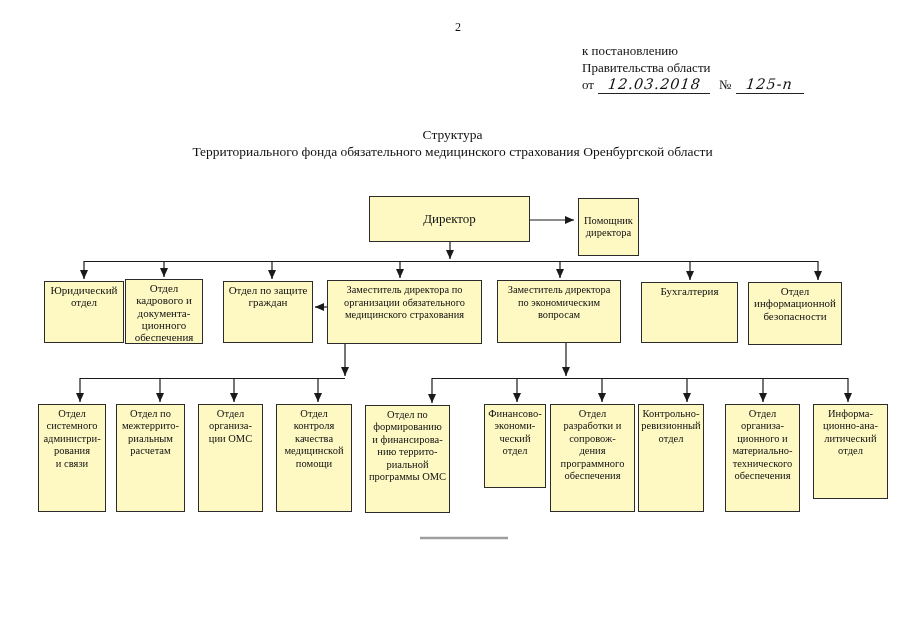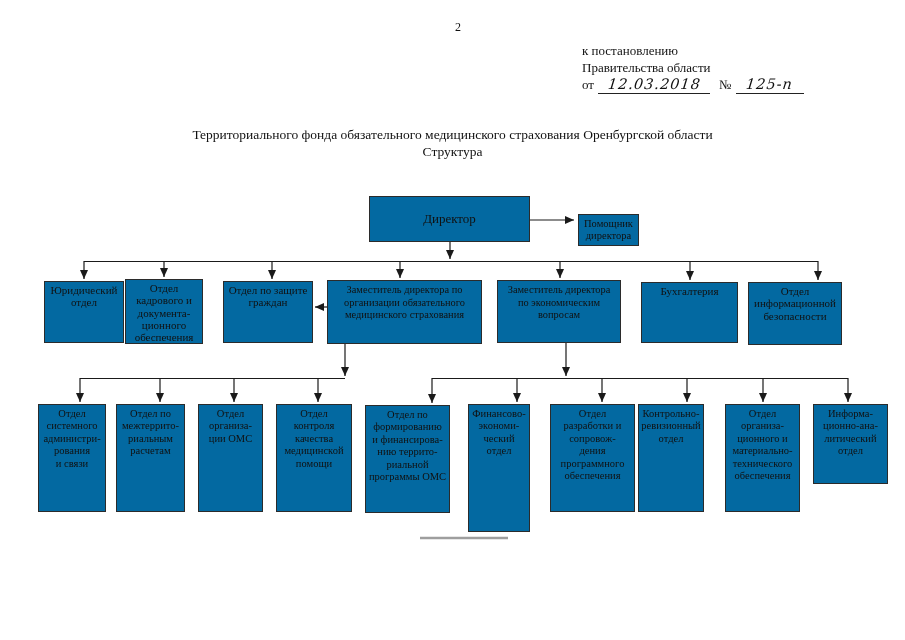--- a/index.html
+++ b/index.html
@@ -15,21 +15,21 @@
     letter-spacing:1px;transform:skewX(-6deg);display:inline-block;
   }
   .uline{
     display:inline-block;border-bottom:1px solid #222;text-align:center;
     padding:0 6px 0;margin-left:4px;margin-right:6px;
   }
   .uline-date{min-width:100px;}
   .uline-num{min-width:56px;}
   .title{position:absolute;left:0;top:126px;width:905px;text-align:center;font-size:13.5px;line-height:17px;}
   .node{
-    position:absolute;border:1px solid #2b2b2b;background:#0369a1;box-sizing:border-box;
+    position:absolute;border:1px solid #2b2b2b;background:#fef9c3;box-sizing:border-box;
     display:flex;justify-content:center;align-items:flex-start;text-align:center;
     padding:2px 2px;font-size:11px;line-height:12.3px;
   }
   .node span{white-space:pre-line;display:block;}
   .node.mid{align-items:center;}
   .node.dir{font-size:13px;}
   .node.asst{font-size:10.5px;line-height:12px;}
   .node.zam{font-size:10.4px;line-height:12.6px;padding-top:3px;}
   .node.lvl3{font-size:10.5px;line-height:12.4px;padding-top:3px;}
   svg.connectors{position:absolute;left:0;top:0;}
@@ -44,22 +44,22 @@
   <div class="annotation">
     <div>к постановлению</div>
     <div>Правительства области</div>
     <div class="row">
       <span>от</span><span class="uline uline-date"><span class="hand">12.03.2018</span></span>
       <span>№</span><span class="uline uline-num"><span class="hand">125-п</span></span>
     </div>
   </div>
 
   <div class="title">
+    <div>Структура</div>
     <div>Территориального фонда обязательного медицинского страхования Оренбургской области</div>
-    <div>Структура</div>
   </div>
 
   <svg class="connectors" width="905" height="640" viewBox="0 0 905 640">
     <defs>
       <marker id="ah" markerWidth="10" markerHeight="9" refX="9" refY="4" orient="auto" markerUnits="userSpaceOnUse">
         <path d="M0,0 L9,4 L0,8 z" fill="#1a1a1a"></path>
       </marker>
     </defs>
     <g stroke="#1a1a1a" stroke-width="1.2" fill="none">
 
@@ -97,21 +97,21 @@
       <line x1="763" y1="378" x2="763" y2="402" marker-end="url(#ah)"></line>
       <line x1="848" y1="378" x2="848" y2="402" marker-end="url(#ah)"></line>
     </g>
 
     <line x1="420" y1="538" x2="508" y2="538" stroke="#9e9e9e" stroke-width="2.5"></line>
   </svg>
 
   <div class="node mid dir" style="left:369px;top:196px;width:161px;height:46px;">
     <span>Директор</span>
   </div>
-  <div class="node mid asst" style="left:578px;top:214px;width:61px;height:32px;align-items:center;">
+  <div class="node mid asst" style="left:578px;top:198px;width:61px;height:58px;align-items:center;">
     <span>Помощник
 директора</span>
   </div>
 
   <div class="node" style="left:44px;top:281px;width:80px;height:62px;">
     <span>Юридический
 отдел</span>
   </div>
   <div class="node" style="left:125px;top:279px;width:78px;height:65px;">
     <span>Отдел
@@ -169,21 +169,21 @@
 помощи</span>
   </div>
   <div class="node lvl3" style="left:365px;top:405px;width:85px;height:108px;">
     <span>Отдел по
 формированию
 и финансирова-
 нию террито-
 риальной
 программы ОМС</span>
   </div>
-  <div class="node lvl3" style="left:468px;top:404px;width:62px;height:128px;">
+  <div class="node lvl3" style="left:484px;top:404px;width:62px;height:84px;">
     <span>Финансово-
 экономи-
 ческий
 отдел</span>
   </div>
   <div class="node lvl3" style="left:550px;top:404px;width:85px;height:108px;">
     <span>Отдел
 разработки и
 сопровож-
 дения
@@ -196,20 +196,20 @@
 отдел</span>
   </div>
   <div class="node lvl3" style="left:725px;top:404px;width:75px;height:108px;">
     <span>Отдел
 организа-
 ционного и
 материально-
 технического
 обеспечения</span>
   </div>
-  <div class="node lvl3" style="left:813px;top:404px;width:75px;height:80px;">
+  <div class="node lvl3" style="left:813px;top:404px;width:75px;height:95px;">
     <span>Информа-
 ционно-ана-
 литический
 отдел</span>
   </div>
 
 </div>
 
 </body></html>

